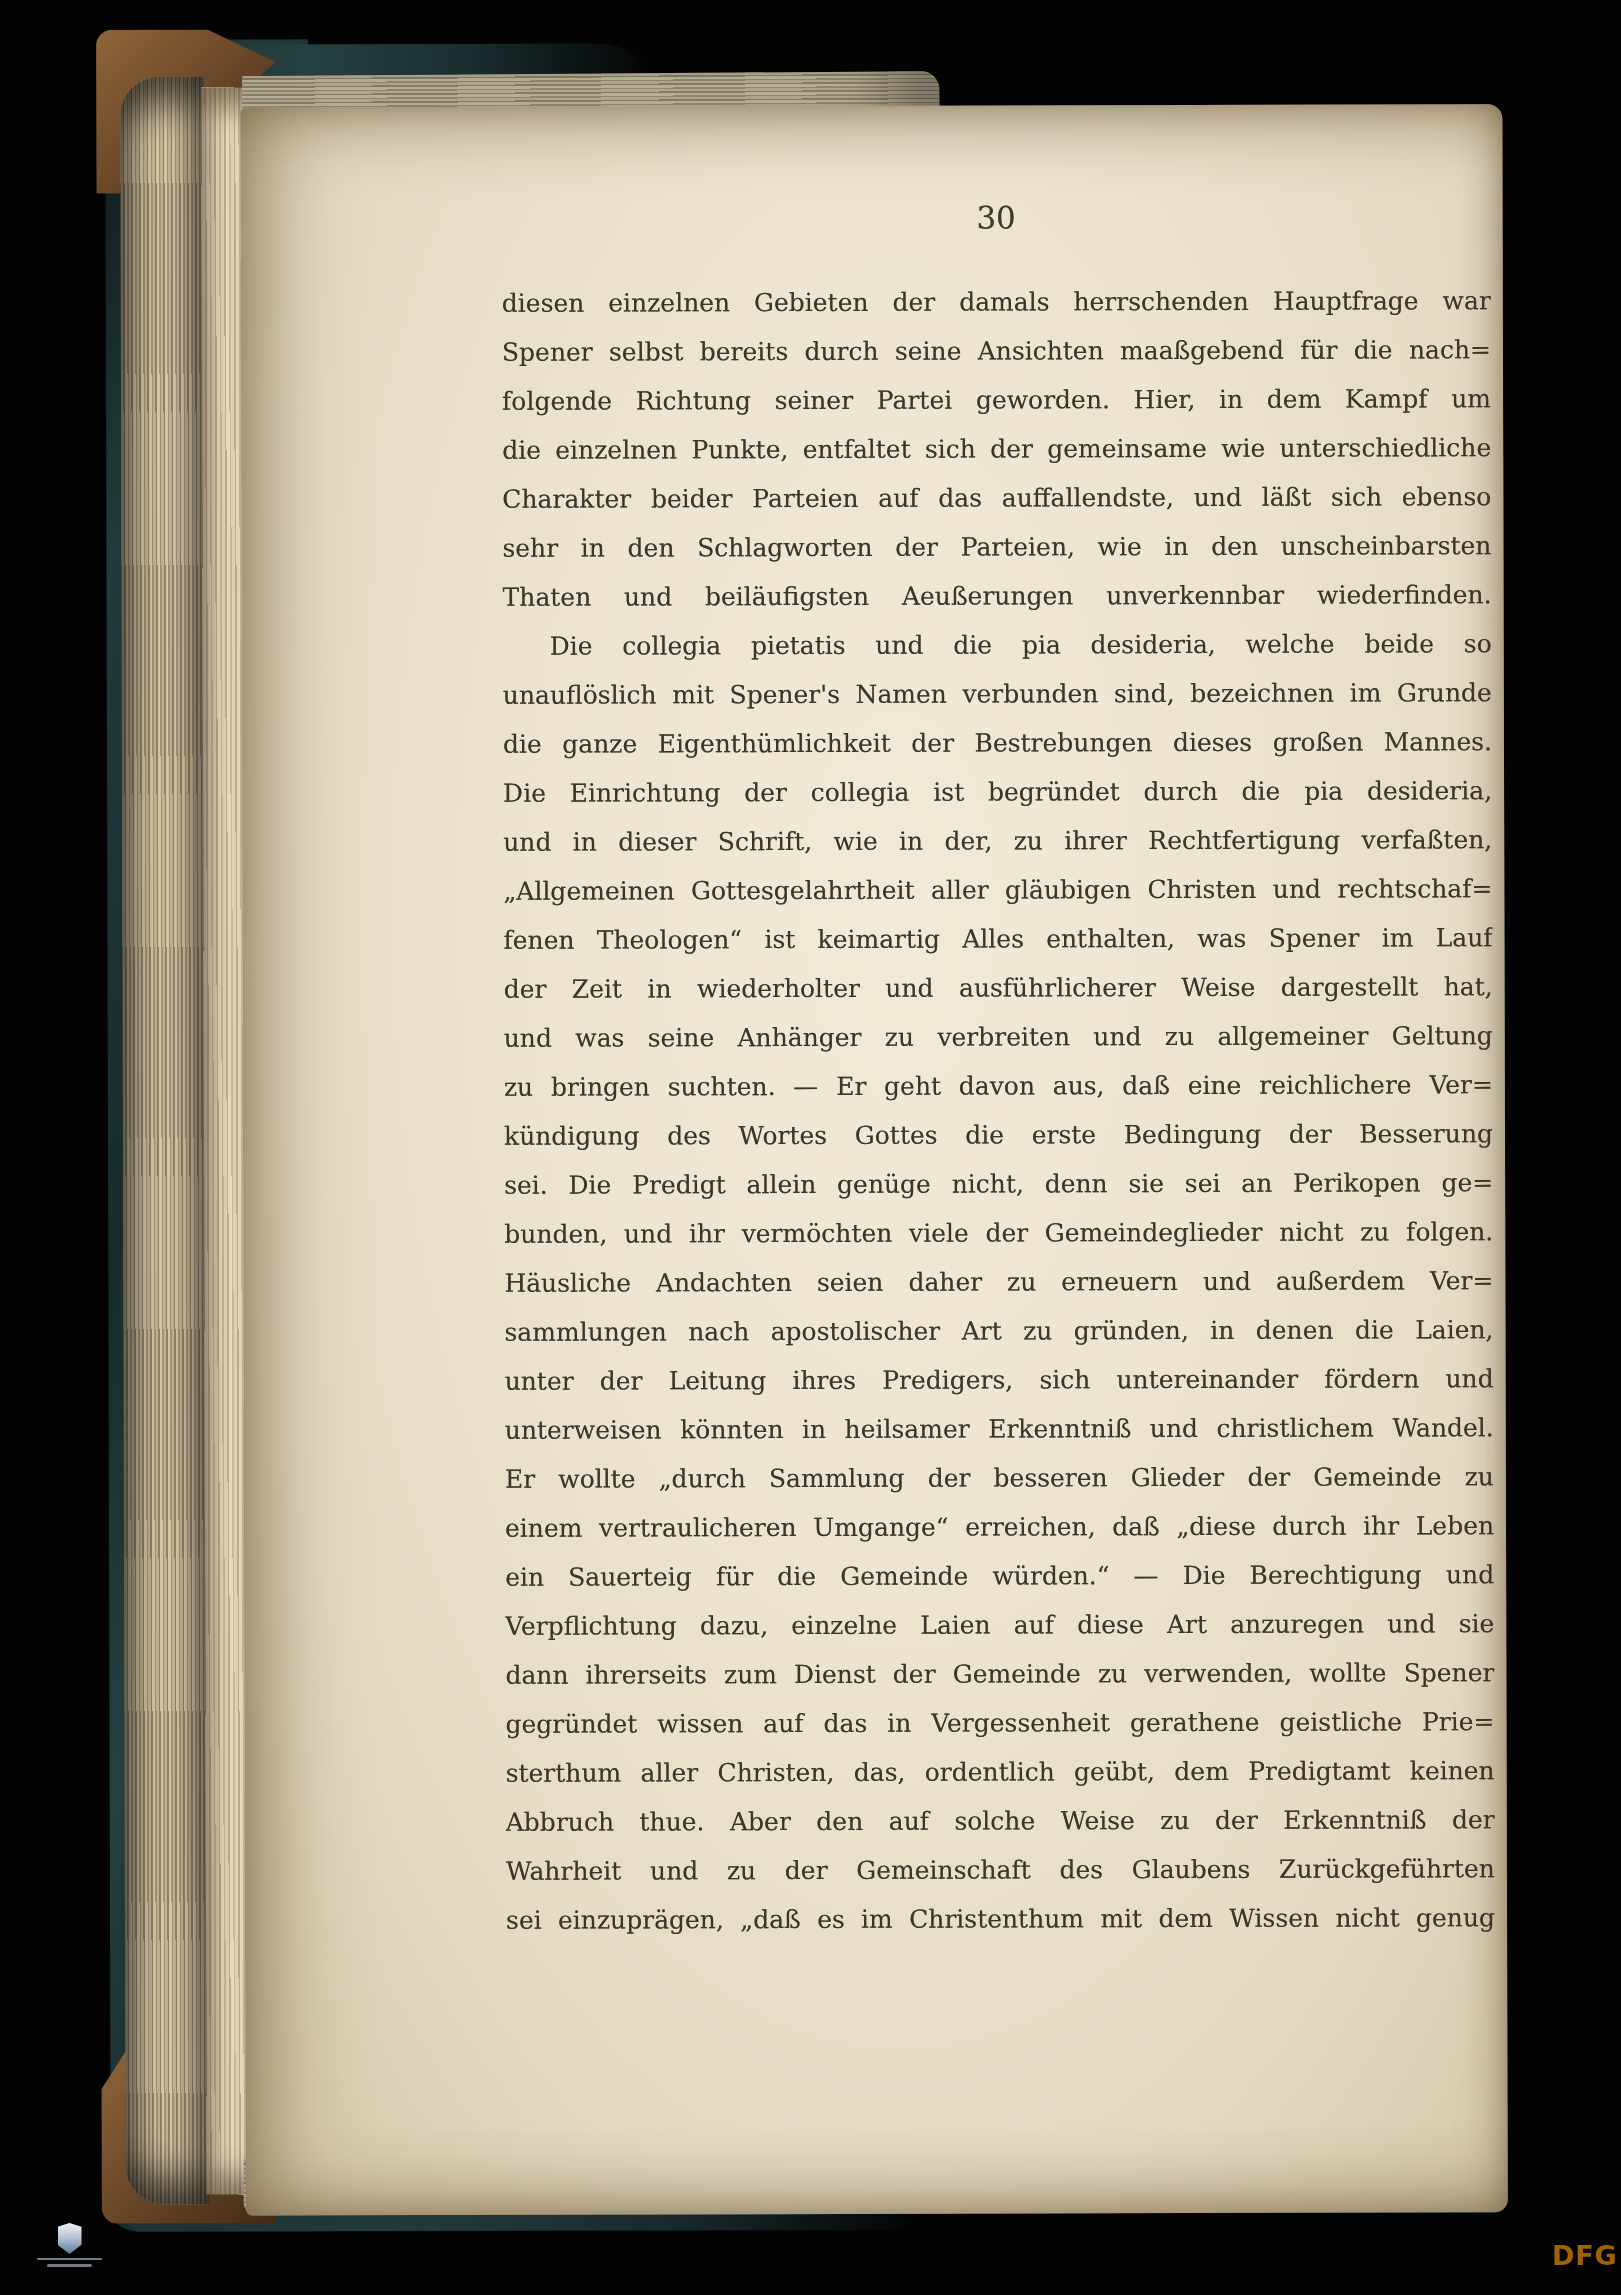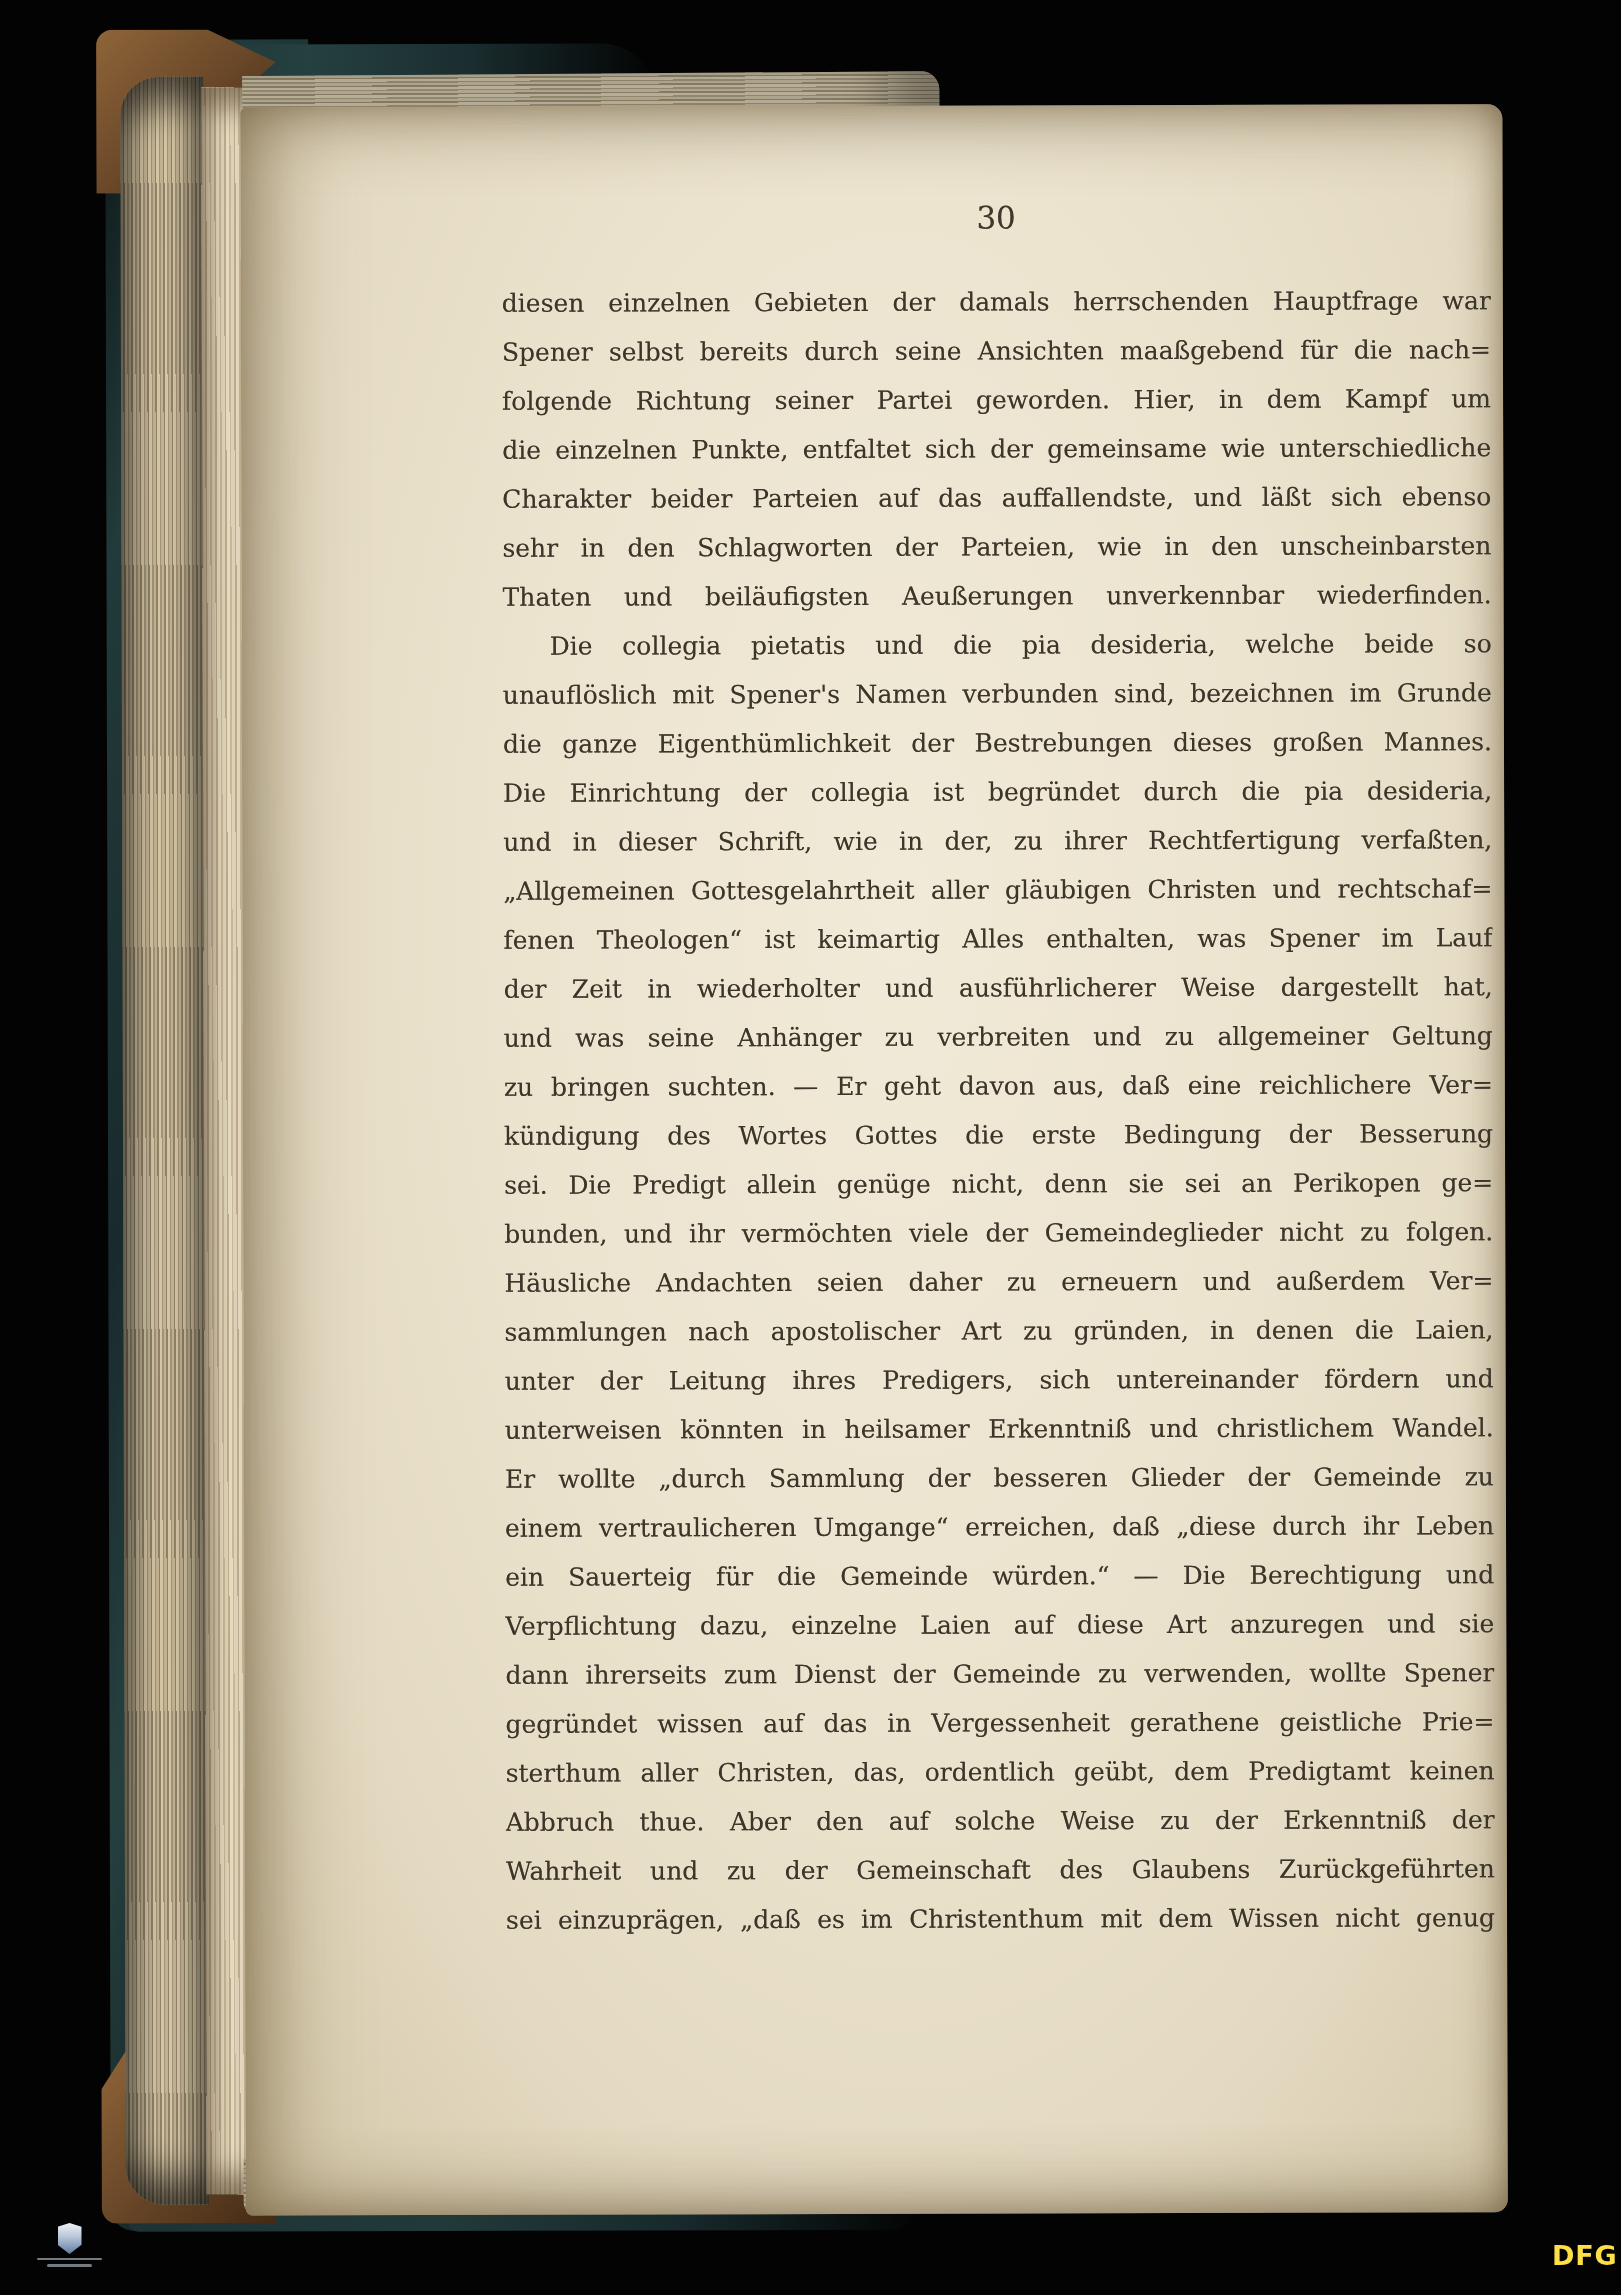--- a/index.html
+++ b/index.html
@@ -55,21 +55,21 @@
 
   
   .library-logo{position:absolute;left:21px;top:2223px;width:97px;display:flex;flex-direction:column;align-items:center;gap:4px;}
   .emblem{width:24px;height:31px;
     background:linear-gradient(180deg,#eef2f6 0%,#b9c6d6 45%,#5d7da3 100%);
     clip-path:polygon(50% 0,100% 12%,100% 70%,50% 100%,0 70%,0 12%);}
   .logo-bar{height:2.4px;background:#87909a;border-radius:1.6px;opacity:.85;}
   .logo-bar.b1{width:65px;}
   .logo-bar.b2{width:45px;}
 
-  .dfg-logo{position:absolute;left:1552px;top:2240px;color:#fde047;
+  .dfg-logo{position:absolute;left:1552px;top:2240px;color:#a16207;
     font-family:"DejaVu Sans",sans-serif;font-weight:bold;font-size:27px;letter-spacing:0.8px;}
 </style>
 </head>
 <body>
 
 <div class="book">
   <div class="cover-left"></div>
   <div class="cover-top"></div>
   <div class="cover-bottom"></div>
   <div class="leather-corner top"></div>

